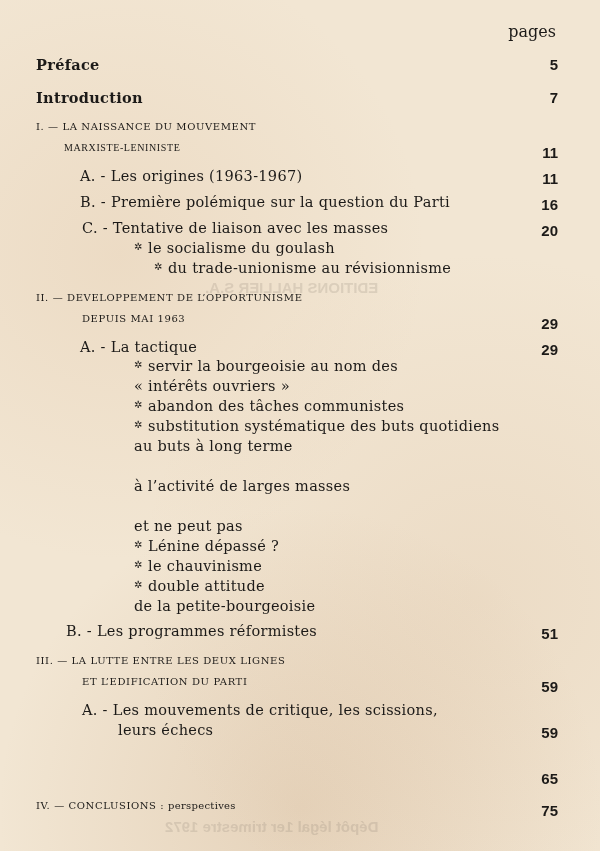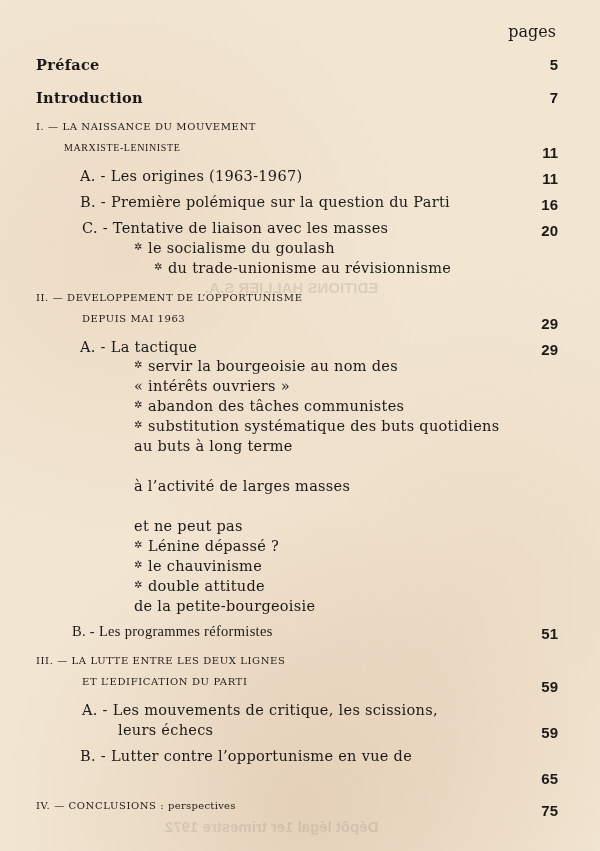--- a/index.html
+++ b/index.html
@@ -82,44 +82,40 @@
   <div class="line" style="left:134px;top:418px;"><span class="bul">✲</span><span>substitution systématique des buts quotidiens</span></div>
   <div class="line" style="left:134px;top:398px;"><span class="bul">✲</span><span>abandon des tâches communistes</span></div>
   <div class="line" style="left:134px;top:438px;">au buts à long terme</div>
   <div class="line" style="left:134px;top:478px;">à l’activité de larges masses</div>
   <div class="line" style="left:134px;top:518px;">et ne peut pas</div>
   <div class="line" style="left:134px;top:538px;"><span class="bul">✲</span><span>Lénine dépassé ?</span></div>
   <div class="line" style="left:134px;top:558px;"><span class="bul">✲</span><span>le chauvinisme</span></div>
   <div class="line" style="left:134px;top:598px;">de la petite-bourgeoisie</div>
   <div class="line" style="left:134px;top:578px;"><span class="bul">✲</span><span>double attitude</span></div>
 
-  <div class="line" style="left:72px;top:623px;font-family:Liberation Serif, serif;">
+  <div class="line" style="left:66px;top:623px;">
     <span>B. -</span>
     <span>Les programmes réformistes</span>
   </div>
   <div class="pg" style="top:625px;">51</div>
 
   <div class="line caps" style="left:36px;top:655px;">
     <span>III. —</span>
     <span>LA LUTTE ENTRE LES DEUX LIGNES</span>
   </div>
   <div class="line caps" style="left:82px;top:676px;">ET L’EDIFICATION DU PARTI</div>
   <div class="pg" style="top:678px;">59</div>
 
   <div class="line" style="left:82px;top:702px;">
     <span>A. -</span>
     <span>Les mouvements de critique, les scissions,</span>
   </div>
   <div class="line" style="left:118px;top:722px;">leurs échecs</div>
   <div class="pg" style="top:724px;">59</div>
 
-  <div class="line" style="left:80px;top:748px;">
-    <span>B. -</span>
-    <span>Lutter contre l’opportunisme en vue de</span>
-  </div>
   <div class="pg" style="top:770px;">65</div>
 
   <div class="line caps" style="left:36px;top:800px;">
     <span>IV. —</span>
     <span>CONCLUSIONS :</span>
     <span style="letter-spacing:0.3px;">perspectives</span>
   </div>
   <div class="pg" style="top:802px;">75</div>
 </div>
 

